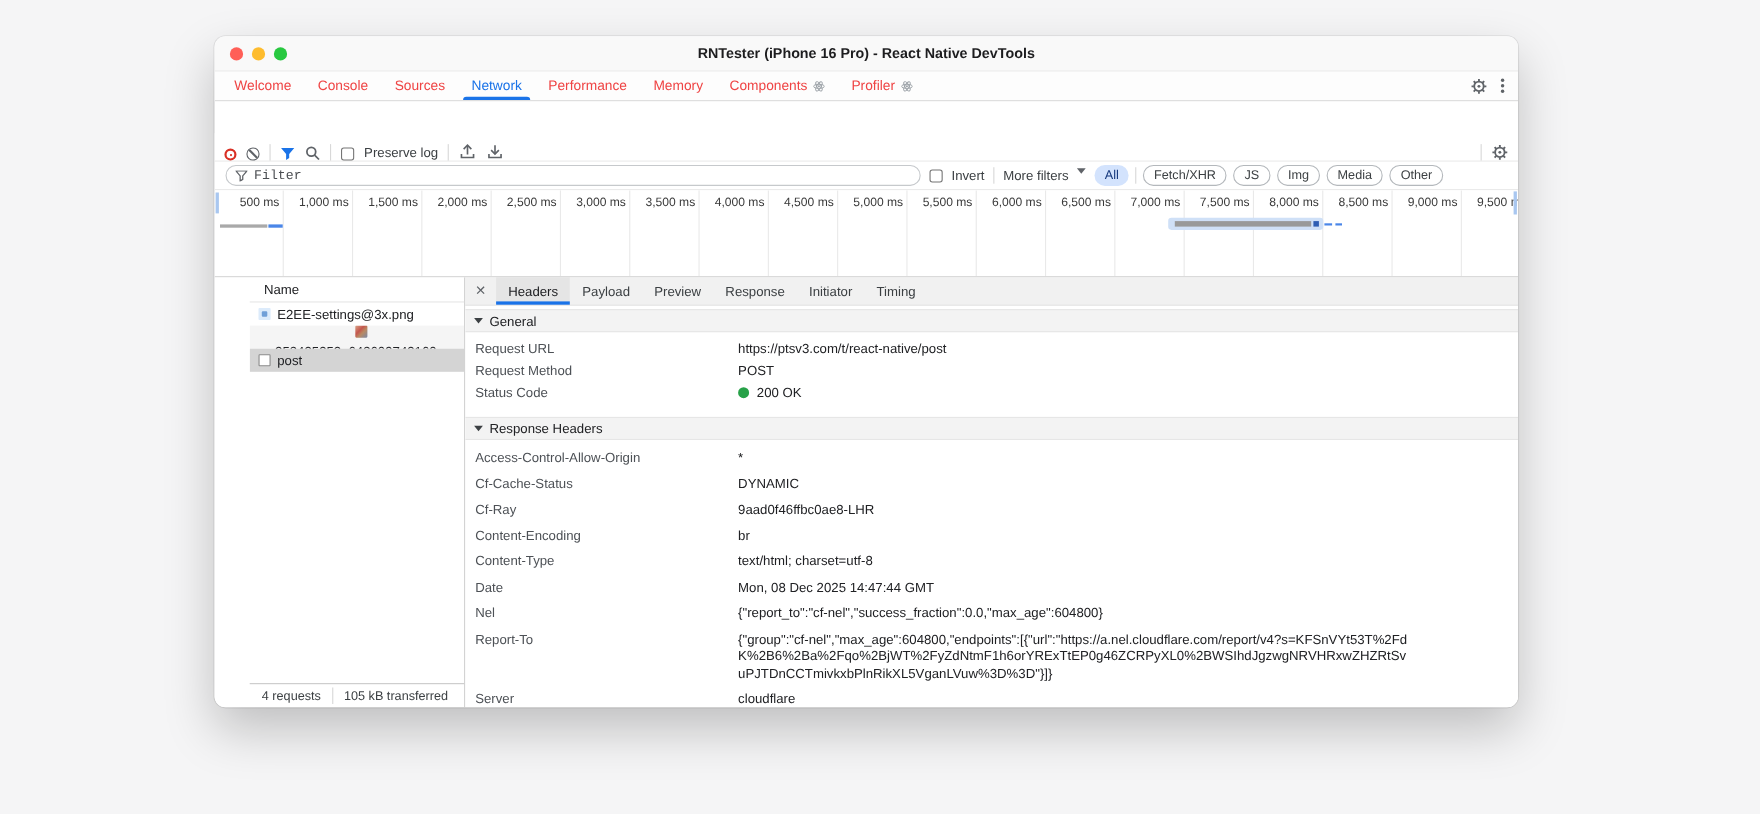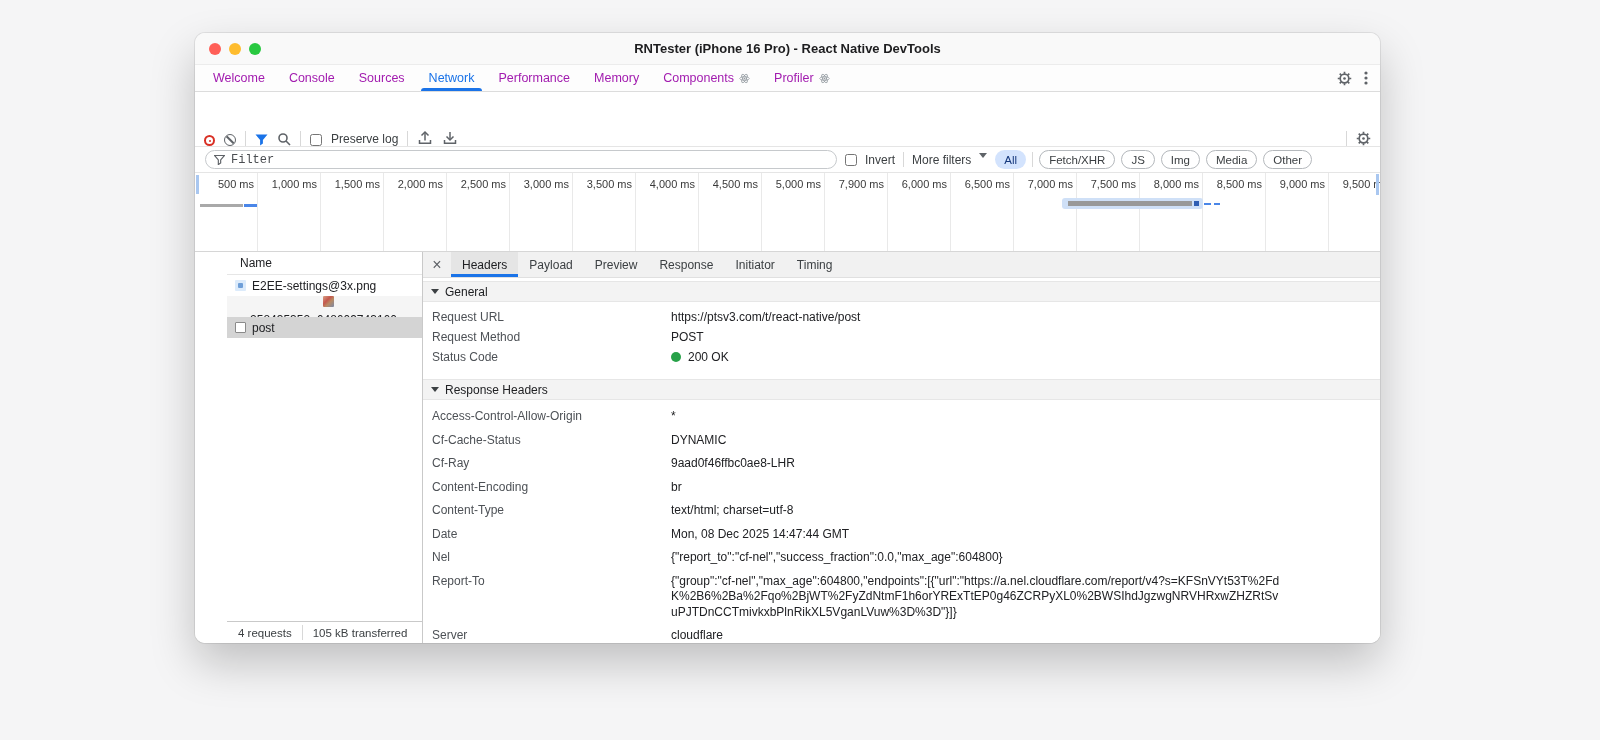--- a/index.html
+++ b/index.html
@@ -16,21 +16,21 @@
   .traffic { display:flex; gap:8px; padding-left:14px; z-index:2; }
   .light { width:12px; height:12px; border-radius:50%; }
   .light.red{ background:#ff5f57; } .light.yellow{ background:#febc2e; } .light.green{ background:#28c840; }
   .win-title { position:absolute; left:0; right:0; text-align:center; font-size:13px;
     font-weight:bold; color:#1d1d1f; }
 
   
   .tabbar { height:27px; flex:0 0 27px; display:flex; align-items:stretch; background:#fdfdfd;
     border-bottom:1px solid #dcdcdc; padding-left:6px; }
   .tab { display:flex; align-items:center; gap:5px; padding:0 12px; font-size:12.5px;
-    color:#a21caf; position:relative; cursor:default; }
+    color:#ef4444; position:relative; cursor:default; }
   .tab.active { color:var(--accent); }
   .tab.active::after { content:''; position:absolute; left:4px; right:4px; bottom:0; height:3px;
     background:var(--accent); border-radius:3px 3px 0 0; }
   .tabbar-right { margin-left:auto; display:flex; align-items:center; gap:12px; padding-right:12px; }
   .iconbtn { display:flex; align-items:center; justify-content:center; }
 
   
   .nettoolbar { height:26px; flex:0 0 26px; display:flex; align-items:flex-end; gap:9px;
     padding:0 9px; border-bottom:1px solid #e5e5e5; background:#fff;margin-top:29px; }
   .vdiv { width:1px; height:15px; background:#d8d8d8; flex:0 0 1px; display:inline-block; }
@@ -293,21 +293,21 @@
     <div class="tl-cell">500 ms</div>
         <div class="tl-cell">1,000 ms</div>
         <div class="tl-cell">1,500 ms</div>
         <div class="tl-cell">2,000 ms</div>
         <div class="tl-cell">2,500 ms</div>
         <div class="tl-cell">3,000 ms</div>
         <div class="tl-cell">3,500 ms</div>
         <div class="tl-cell">4,000 ms</div>
         <div class="tl-cell">4,500 ms</div>
         <div class="tl-cell">5,000 ms</div>
-        <div class="tl-cell">7,900 ms</div>
+        <div class="tl-cell">5,500 ms</div>
         <div class="tl-cell">6,000 ms</div>
         <div class="tl-cell">6,500 ms</div>
         <div class="tl-cell">7,000 ms</div>
         <div class="tl-cell">7,500 ms</div>
         <div class="tl-cell">8,000 ms</div>
         <div class="tl-cell">8,500 ms</div>
         <div class="tl-cell">9,000 ms</div>
         <div class="tl-cell">9,500 ms</div>
       </div>
     <div class="wf sliver-l"></div>

